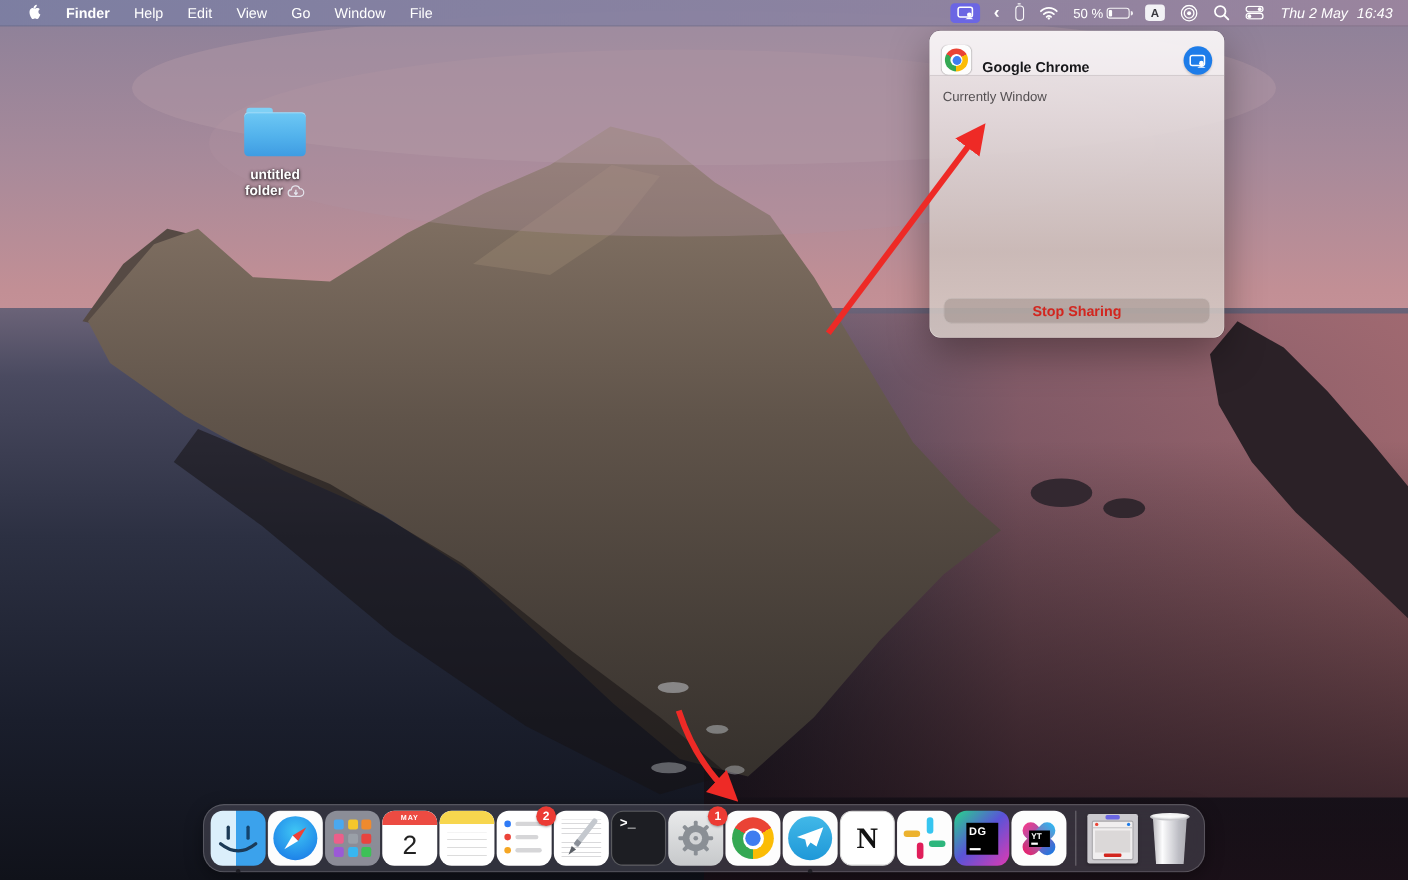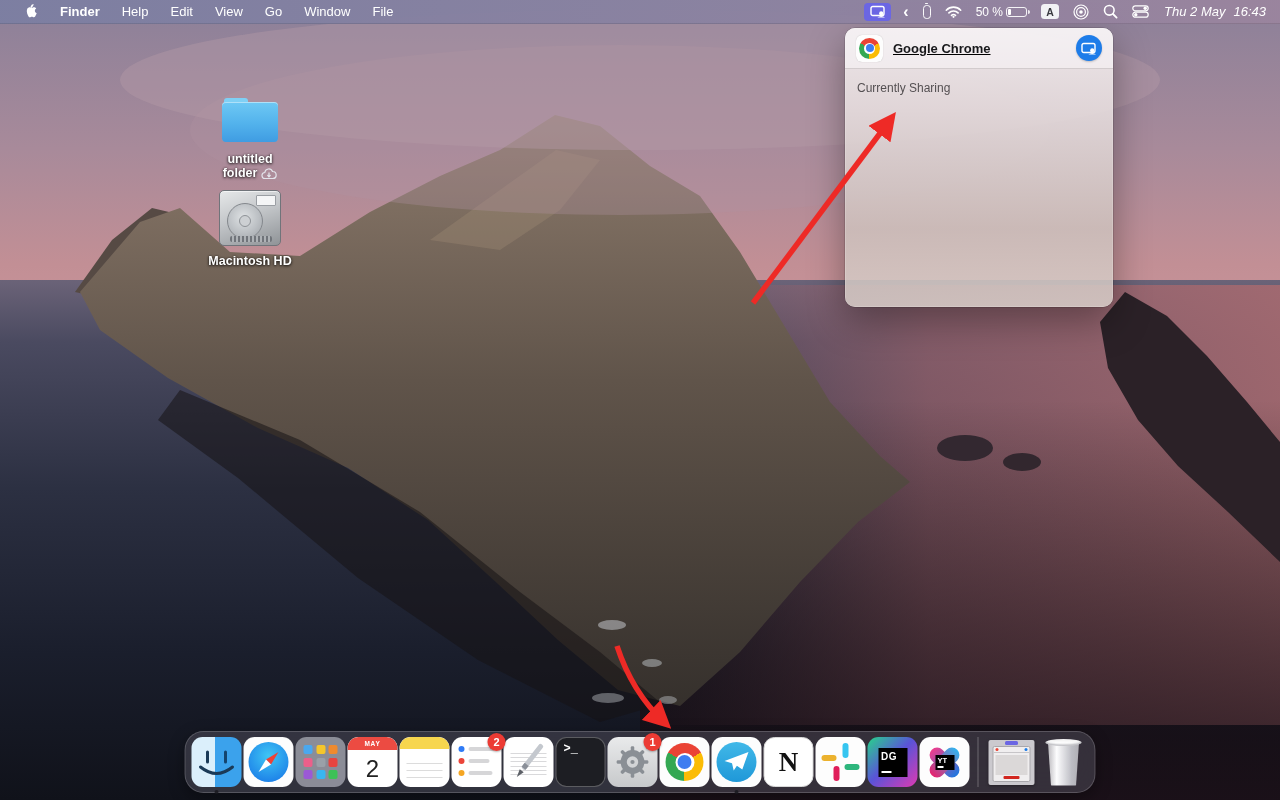--- a/index.html
+++ b/index.html
@@ -31,22 +31,22 @@
   .hbatt::after { content:''; position:absolute; right:-3.5px; top:2.5px; width:2px; height:4px; background:rgba(255,255,255,0.85); border-radius:0 2px 2px 0; }
   .input-box { background:#f2f2f5; color:#3a3a40; border-radius:3.5px; width:18px; height:15px;
     display:flex; align-items:center; justify-content:center; font-size:10.5px; font-weight:700; }
   .mb-clock { display:flex; gap:8px; padding:0 4px 0 8px;font-style:italic; }
 
   
   #popover { position:absolute; left:845px; top:28px; width:268px; height:279px; z-index:5;
     border-radius:10px;
     background:linear-gradient(180deg, rgba(246,241,242,0.90) 0%, rgba(234,226,226,0.85) 28%, rgba(206,195,190,0.82) 72%, rgba(215,205,200,0.86) 100%);
     box-shadow:0 14px 36px rgba(0,0,0,0.35), 0 0 0 0.5px rgba(0,0,0,0.22), inset 0 0 0 0.5px rgba(255,255,255,0.35); }
-  .pop-header { height:41px; display:flex; align-items:center; padding:0 11px;
-    background:rgba(252,250,252,0.45); border-bottom:1px solid rgba(70,60,60,0.18); border-radius:10px 10px 0 0;text-decoration:underline; }
+  .pop-header { height:41px; display:flex; align-items:flex-end; padding:0 11px;
+    background:rgba(252,250,252,0.45); border-bottom:1px solid rgba(70,60,60,0.18); border-radius:10px 10px 0 0; }
   .chrome-mini { width:27px; height:27px; border-radius:6px; background:#fdfdfd; display:flex; align-items:center; justify-content:center; box-shadow:0 0 1px rgba(0,0,0,0.25); }
   .chrome-disc { position:relative; border-radius:50%;
     background:conic-gradient(from 60deg, #fbbc05 0 120deg, #34a853 0 240deg, #ea4335 0 360deg); }
   .chrome-disc .ring { position:absolute; inset:0; display:flex; align-items:center; justify-content:center; }
   .chrome-mini .chrome-disc { width:21px; height:21px; }
   .chrome-mini .ring::before { content:''; width:11px; height:11px; border-radius:50%; background:#fff; position:absolute; }
   .chrome-mini .ring::after { content:''; width:8px; height:8px; border-radius:50%; background:#3e7df0; position:absolute; }
   .pop-title { flex:1; margin-left:10px; font-size:13px; font-weight:700; color:#17171a; }
   .pop-share-btn { width:26px; height:26px; border-radius:50%; background:#1d7ce9;
     display:flex; align-items:center; justify-content:center; box-shadow:0 1px 2px rgba(0,0,0,0.2); }
@@ -290,47 +290,39 @@
         <span>folder</span>
         <svg width="16" height="12" viewBox="0 0 16 12">
             <path d="M4.2 10.5 a3 3 0 0 1 -0.4-6 a4 4 0 0 1 7.7-1 a2.8 2.8 0 0 1 0.3 7 Z" fill="none" stroke="#e6e8ef" stroke-width="1.2" opacity="0.95"></path>
             <line x1="8" y1="4.5" x2="8" y2="8.2" stroke="#e6e8ef" stroke-width="1.2"></line>
             <path d="M6.5 7 L8 8.8 L9.5 7" fill="none" stroke="#e6e8ef" stroke-width="1.2"></path>
           </svg>
       </div>
     </div>
   </div>
 
-  <div class="desk-icon" id="di-hd">
-    <div class="hd-gfx">
-      <div class="hd-platter"></div>
-        <div class="hd-hub"></div>
-        <div class="hd-label-chip"></div>
-        <div class="hd-vent"></div>
-    </div>
-    <div class="desk-label">Macintosh HD</div>
-  </div>
 
   <div id="popover">
     <div class="pop-header">
       <div class="chrome-mini">
         <div class="chrome-disc">
             <div class="ring"></div>
           </div>
       </div>
       <div class="pop-title">Google Chrome</div>
       <div class="pop-share-btn">
         <svg width="16" height="13" viewBox="0 0 16 13">
             <rect x="1" y="1.5" width="13" height="9" rx="1.8" fill="none" stroke="#fff" stroke-width="1.4"></rect>
             <circle cx="11.2" cy="8.4" r="2.1" fill="#fff"></circle>
             <path d="M7.4 12.6 Q11.2 9.2 15 12.6 Z" fill="#fff"></path>
           </svg>
       </div>
     </div>
-    <div class="pop-section">Currently Sharing</div>
+    <div class="pop-section">Currently Window</div>
+    <div class="stop-btn">Stop Sharing</div>
   </div>
 
   <div id="dock">
     <div class="dock-item running">
       <div class="di finder">
         <svg width="50" height="50" viewBox="0 0 50 50">
             <line x1="16" y1="15" x2="16" y2="25" stroke="#1b3a57" stroke-width="3" stroke-linecap="round"></line>
             <line x1="34" y1="15" x2="34" y2="25" stroke="#14446e" stroke-width="3" stroke-linecap="round"></line>
             <path d="M9 30 Q25 43 41 30" fill="none" stroke="#1b3a57" stroke-width="3" stroke-linecap="round"></path>
           </svg>

